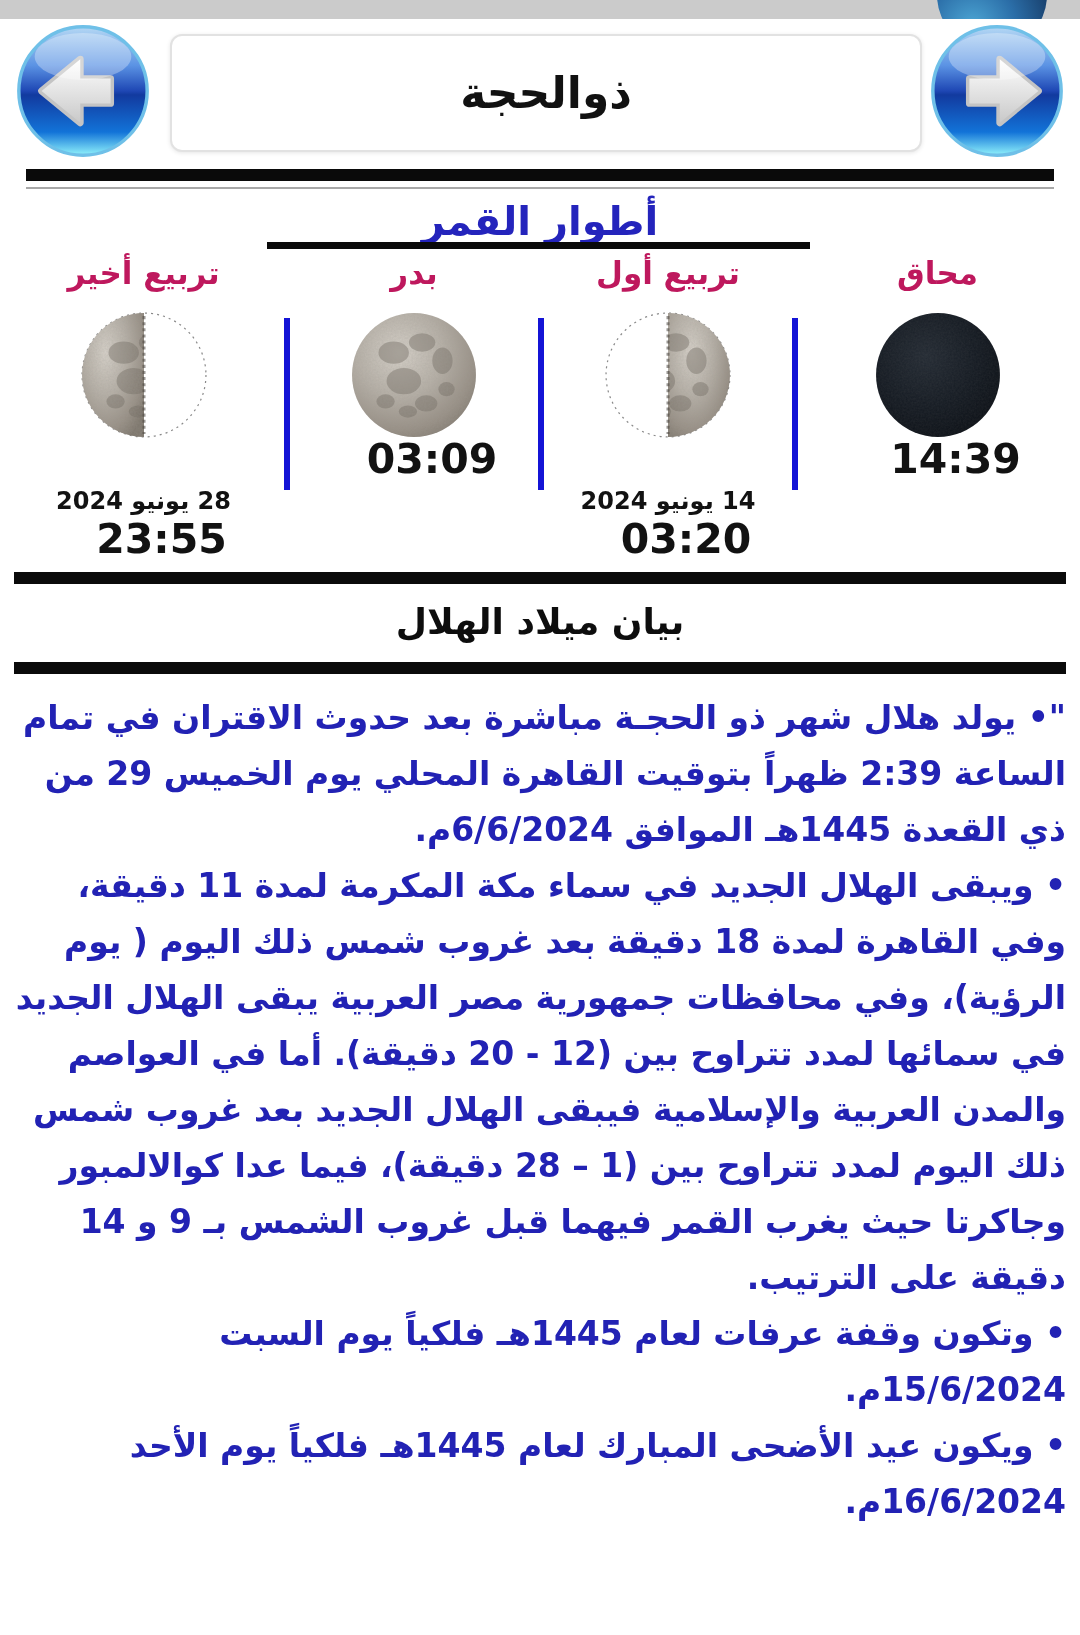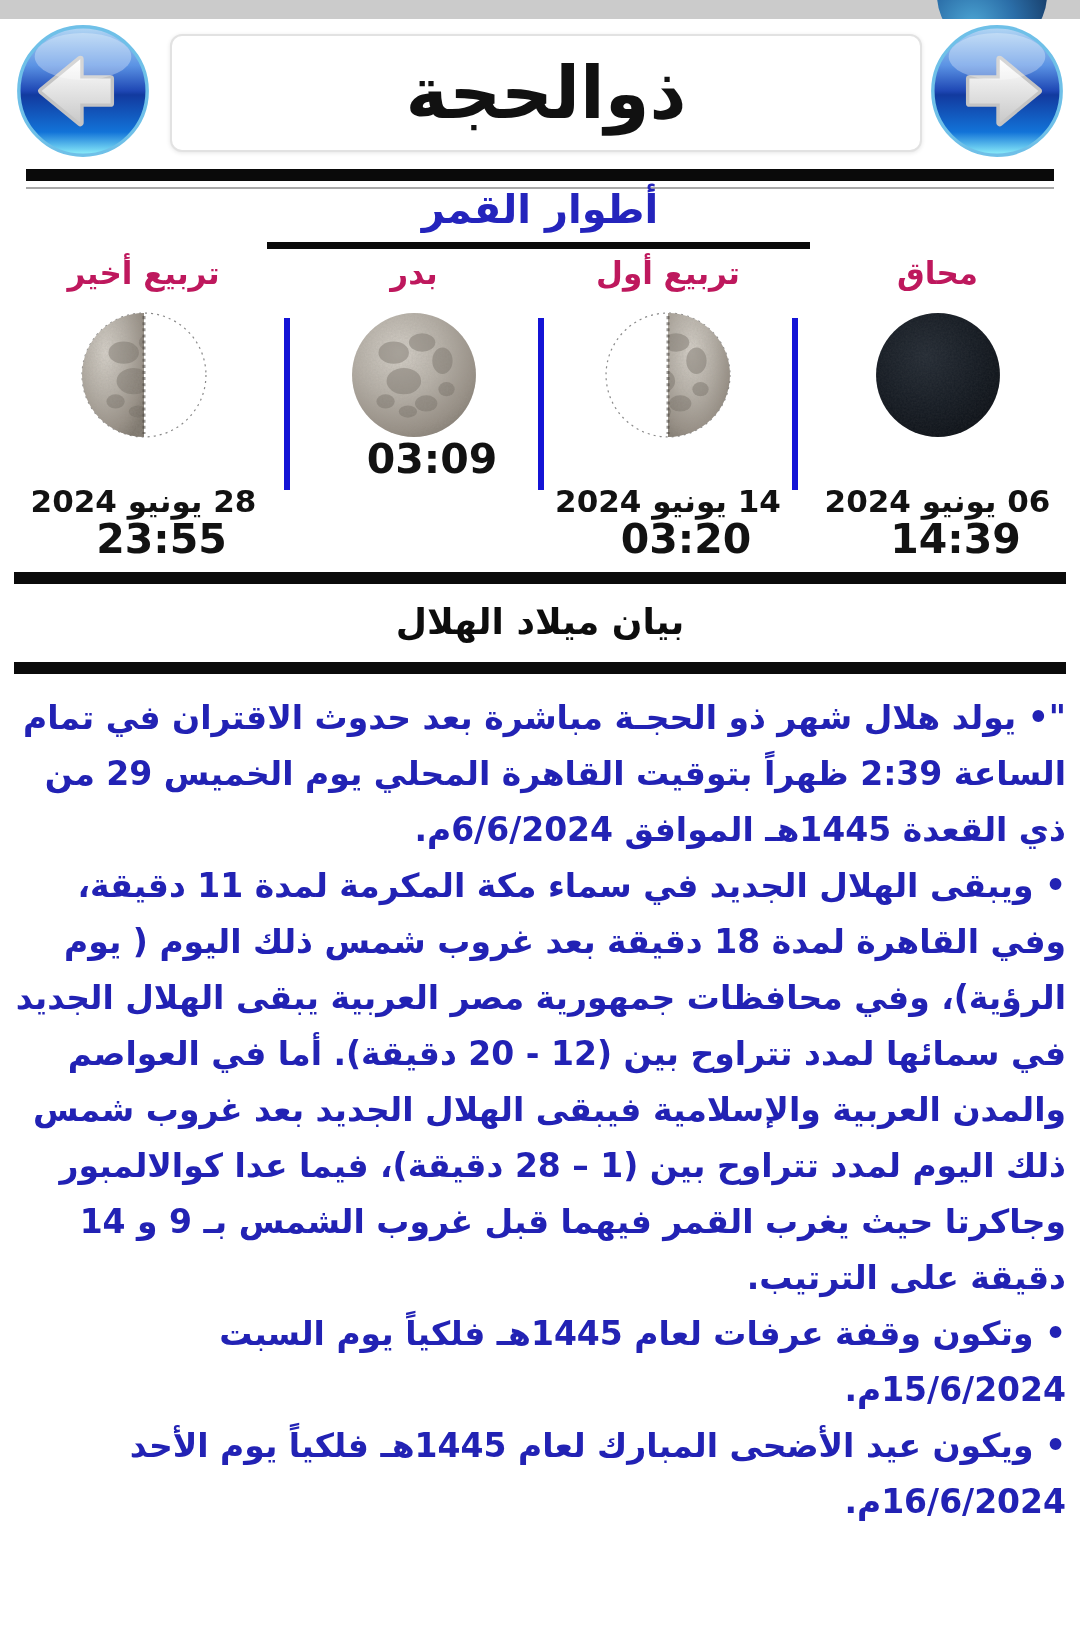--- a/index.html
+++ b/index.html
@@ -12,40 +12,40 @@
   .status-orb{position:absolute;left:937px;top:-60px;width:110px;height:110px;border-radius:50%;
     background:radial-gradient(circle at 32% 78%, #4da6d4 0%, #2b6ea8 38%, #1a4472 68%, #102a4e 100%);}
   
   .nav-btn{position:absolute;top:22px;width:138px;height:138px;padding:0;border:0;background:transparent;cursor:pointer;}
   .nav-btn svg{width:100%;height:100%;display:block;}
   .btn-back{left:14px;}
   .btn-fwd{left:928px;}
   .title-box{position:absolute;left:170px;top:34px;width:748px;height:114px;background:#ffffff;
     border:2px solid #e2e2e2;border-radius:12px;box-shadow:0 1px 4px rgba(0,0,0,.10);
     display:flex;align-items:center;justify-content:center;}
-  .title-box .ttl{font-size:72px;font-weight:bold;color:#111;line-height:1;}
+  .title-box .ttl{font-size:44px;font-weight:bold;color:#111;line-height:1;}
   
   .rule{position:absolute;background:#0a0a0a;}
   .rule-1{left:26px;right:26px;top:169px;height:12px;}
   .rule-1b{left:26px;right:26px;top:187px;height:2px;background:#a8a8a8;}
   .rule-2{left:14px;right:14px;top:572px;height:12px;}
   .rule-3{left:14px;right:14px;top:662px;height:12px;}
   
   .sec-phases{position:absolute;top:185px;left:0;right:0;height:380px;}
-  .phases-title{margin:0;text-align:center;font-size:40px;line-height:48px;font-weight:bold;color:#2424bc;}
+  .phases-title{margin:12px;text-align:center;font-size:40px;line-height:48px;font-weight:bold;color:#2424bc;}
   .phases-underline{position:absolute;top:57px;left:267px;width:543px;height:7px;background:#0a0a0a;}
   .phases-row{position:absolute;top:65px;left:0;right:0;display:flex;direction:rtl;}
   .phase-col{display:flex;flex-direction:column;align-items:center;}
   .phase-col.c0{width:285px;}
   .phase-col.c1{width:254px;}
   .phase-col.c2{width:254px;}
   .phase-col.c3{width:287px;}
   .phase-name{font-size:31px;font-weight:bold;color:#be185d;height:46px;line-height:46px;}
   .moon{width:130px;height:130px;margin-top:14px;}
-  .phase-date{margin-top:42px;font-size:31px;font-weight:bold;color:#121212;line-height:38px;text-align:center;}
+  .phase-date{margin-top:42px;font-size:24px;font-weight:bold;color:#121212;line-height:38px;text-align:center;}
   .phase-time{font-size:41px;font-weight:bold;color:#121212;line-height:38px;text-align:center;margin-left:36px;}
   .vdiv{position:absolute;top:133px;width:6px;height:172px;background:#1414d6;}
   .vdiv.d1{left:284px;} .vdiv.d2{left:538px;} .vdiv.d3{left:792px;}
   
   .statement-title{position:absolute;top:584px;left:0;right:0;margin:0;text-align:center;
     font-size:36px;line-height:76px;font-weight:bold;color:#0d0d0d;}
   .statement-body{position:absolute;top:690px;left:14px;right:14px;direction:rtl;text-align:right;}
   .statement-body p{margin:0;font-size:33px;font-weight:bold;line-height:56px;color:#2222b4;}
   .defs-svg{position:absolute;width:0;height:0;}
 </style>
@@ -138,21 +138,20 @@
     <div class="phases-underline"></div>
 
     <div class="phases-row">
 
       <div class="phase-col c0">
         <div class="phase-name">محاق</div>
         <svg class="moon" viewBox="0 0 128 128">
           <circle cx="64" cy="64" r="61" fill="url(#m-dark)"></circle>
           <circle cx="64" cy="64" r="61" filter="url(#m-noise)" opacity=".12"></circle>
         </svg>
-        <div class="phase-date">06 يونيو 2024</div>
         <div class="phase-time">14:39</div>
       </div>
 
       <div class="phase-col c1">
         <div class="phase-name">تربيع أول</div>
         <svg class="moon" viewBox="0 0 128 128">
           <circle cx="64" cy="64" r="61" fill="#ffffff" stroke="#8a8a8a" stroke-width="1.2" stroke-dasharray="2 4"></circle>
           <path d="M64,3 A61,61 0 0 1 64,125 Z" fill="url(#m-grad)"></path>
           <g clip-path="url(#half-right)">
             <use href="#maria"></use>

